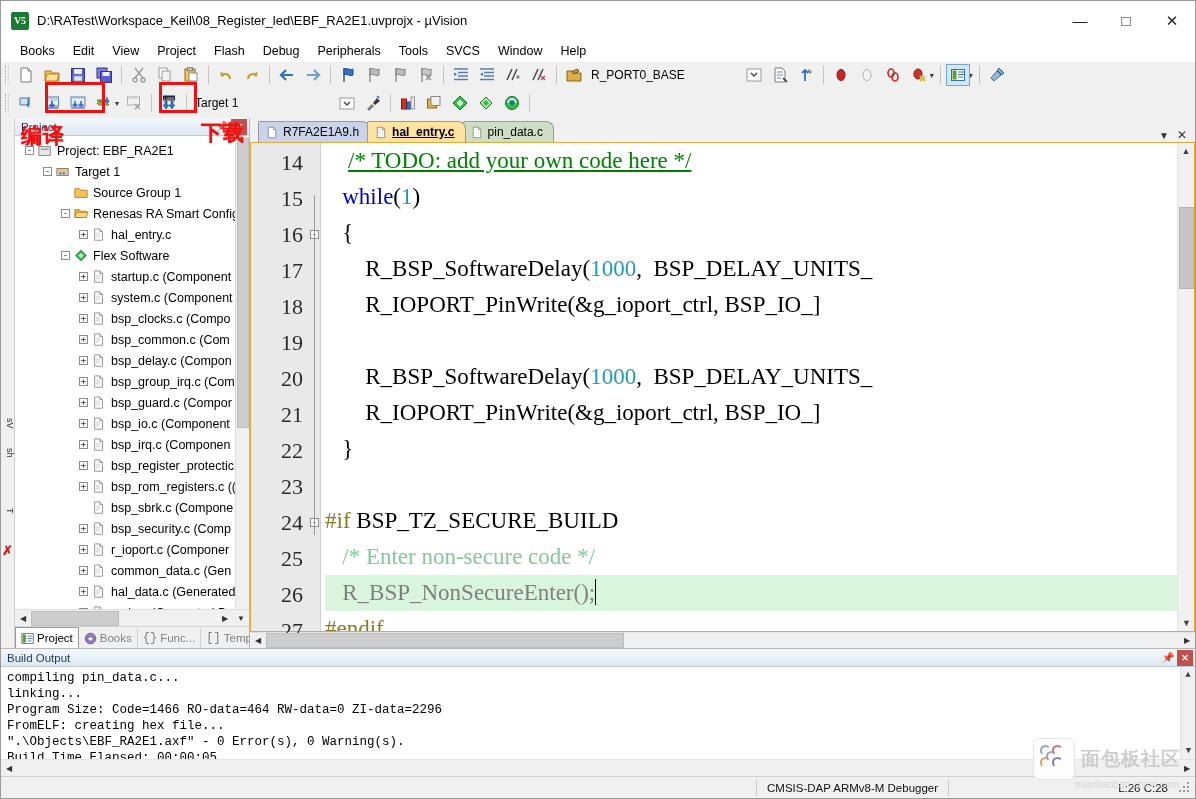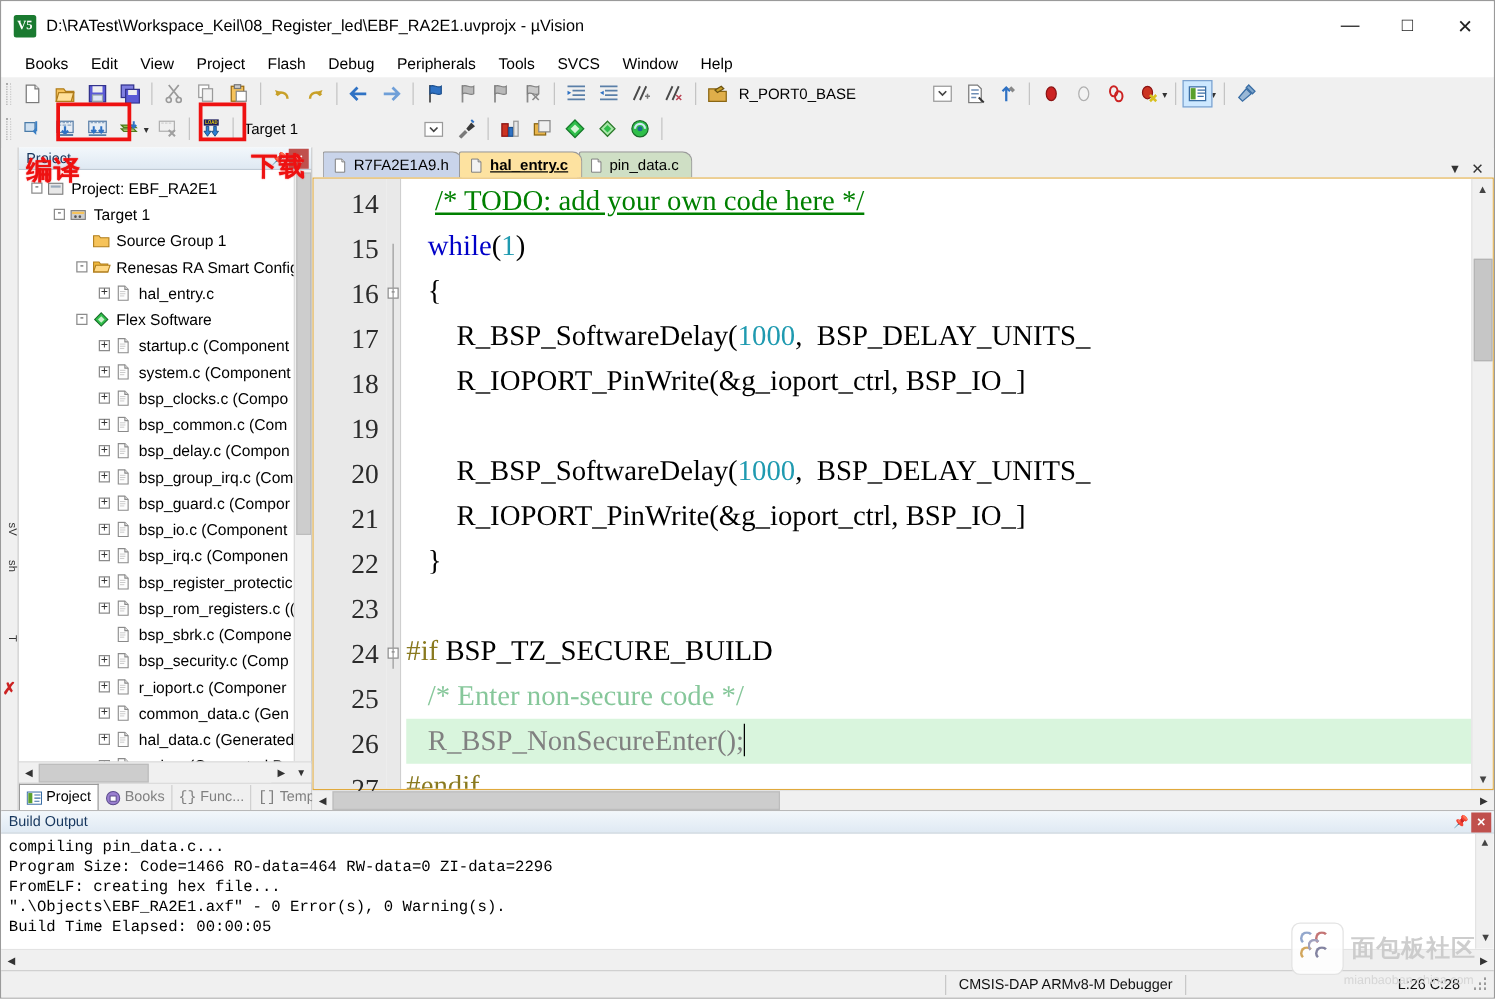--- a/index.html
+++ b/index.html
@@ -895,20 +895,21 @@
 
   <div class="build">
     <div class="panel-head">
       <div class="ttl">Build Output</div>
       <div class="pin">📌</div>
       <div class="xbtn">✕</div>
     </div>
     <div class="build-body">
       <div id="bo-lines">
           <div>compiling pin_data.c...</div>
+          <div>linking...</div>
           <div>Program Size: Code=1466 RO-data=464 RW-data=0 ZI-data=2296</div>
           <div>FromELF: creating hex file...</div>
           <div>".\Objects\EBF_RA2E1.axf" - 0 Error(s), 0 Warning(s).</div>
           <div>Build Time Elapsed:  00:00:05</div>
         </div>
       <div class="bo-vscroll">
         <div class="sb-arrow">▲</div>
         <div class="sb-arrow" style="position:absolute;bottom:0;width:15px">▼</div>
       </div>
     </div>

